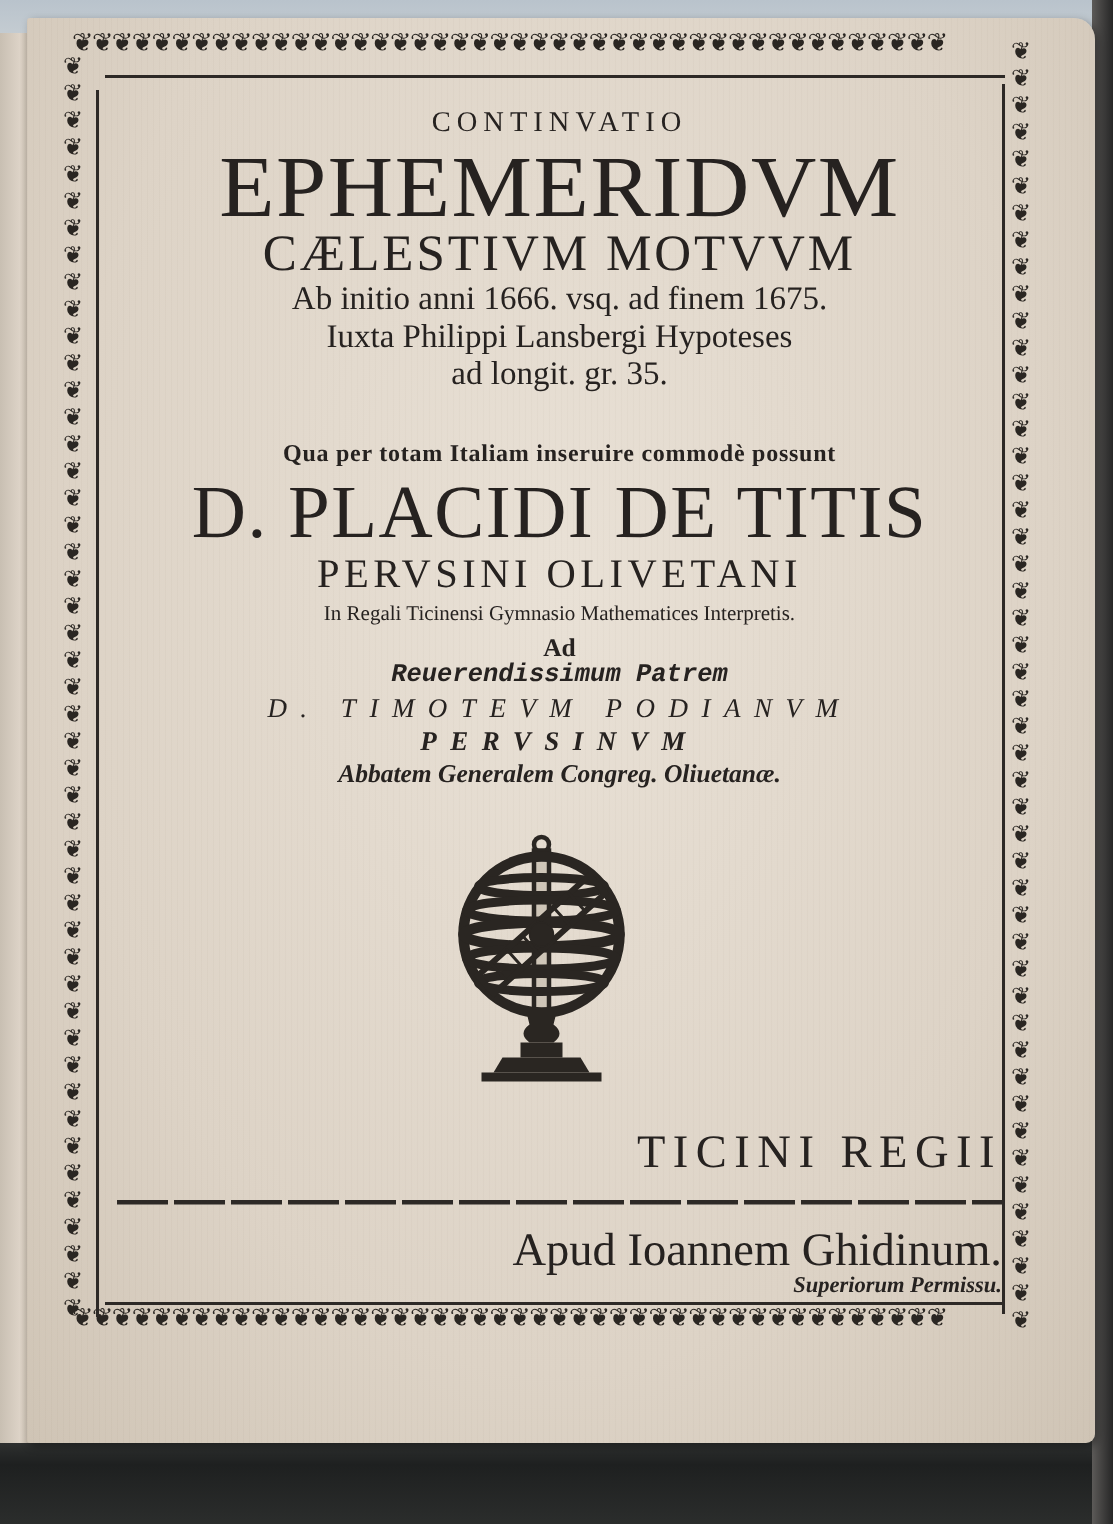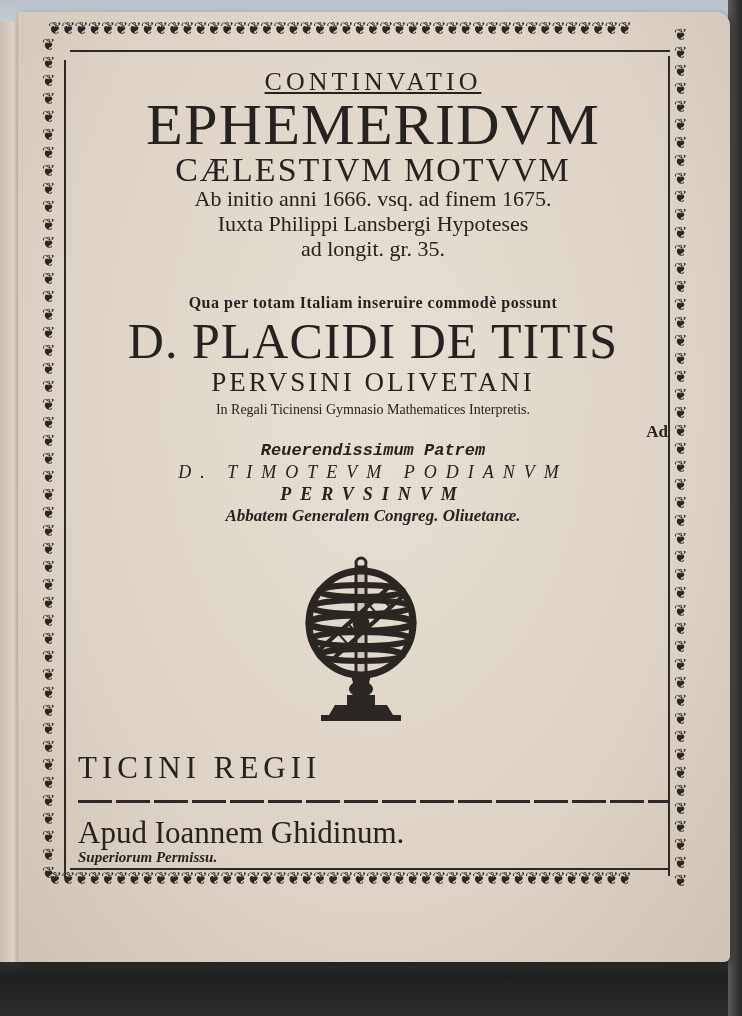--- a/index.html
+++ b/index.html
@@ -38,37 +38,37 @@
   .orn-left { left:24px; top:24px; width:22px; height:848px; }
   .orn-right { left:656px; top:14px; width:22px; height:862px; }
   .rule { position:absolute; background:#2d2926; }
   .rule-top { left:52px; top:38px; width:600px; height:2px; }
   .rule-bottom { left:52px; top:856px; width:600px; height:2px; }
   .rule-left { left:46px; top:48px; width:2px; height:818px; }
   .rule-right { left:650px; top:44px; width:2px; height:820px; }
 
   .content { position:absolute; left:60px; top:50px; width:590px; text-align:center; color:#262220; }
   .line { display:block; margin:0; white-space:nowrap; }
-  .l-continvatio { font-size:26px; letter-spacing:4px; line-height:28px; margin-top:6px;text-decoration:underline; }
+  .l-continvatio { font-size:19px; letter-spacing:4px; line-height:28px; margin-top:6px; }
   .l-ephem { font-size:58px; letter-spacing:1px; line-height:58px; margin-top:0px; transform:scaleX(1.04); }
   .l-caelest { font-size:34px; letter-spacing:2px; line-height:32px; margin-top:0px; }
   .l-body { font-size:22px; line-height:25px; }
   .l-italic-s { font-size:16px; line-height:20px; font-weight:bold; letter-spacing:0.5px;margin-top:32px; }
   .l-placidi { font-size:50px; letter-spacing:1px; line-height:52px; margin-top:2px; font-weight:normal; }
   .l-perusini { font-size:27px; letter-spacing:3px; line-height:30px; }
   .l-regali { font-size:14px; line-height:26px; }
-  .l-ad { font-size:17px; line-height:18px; font-weight:bold;text-align:right; }
+  .l-ad { font-size:17px; line-height:18px; font-weight:bold; }
   .l-rev { font-style:italic; font-size:17px; line-height:20px; font-weight:bold;font-family:Liberation Mono, monospace; }
   .l-timot { font-style:italic; font-size:18px; letter-spacing:9px; line-height:22px; font-weight:normal; }
   .l-perus2 { font-style:italic; font-size:18px; letter-spacing:9px; line-height:22px; font-weight:bold; }
   .l-abb { font-style:italic; font-size:17px; line-height:22px; font-weight:bold; }
 
   .sphere { position:absolute; left:283px; top:543px; width:120px; height:170px; }
 
-  .bottom-block { position:absolute; left:60px; top:738px; width:590px; text-align:left; color:#262220; }
+  .bottom-block { position:absolute; left:60px; top:738px; width:590px; text-align:right; color:#262220; }
   .l-ticini { font-size:31px; letter-spacing:5px; line-height:36px; }
   .dash-rule { margin:14px auto 0; width:590px; height:3px;
     background: repeating-linear-gradient(90deg,#2d2926 0 34px, transparent 34px 38px); }
   .l-apud { font-size:31px; line-height:28px; margin-top:16px; }
   .l-sup { font-style:italic; font-size:15px; line-height:20px; font-weight:bold; }
 </style>
 </head>
 <body>
 
 <div class="backdrop-bottom"></div>

